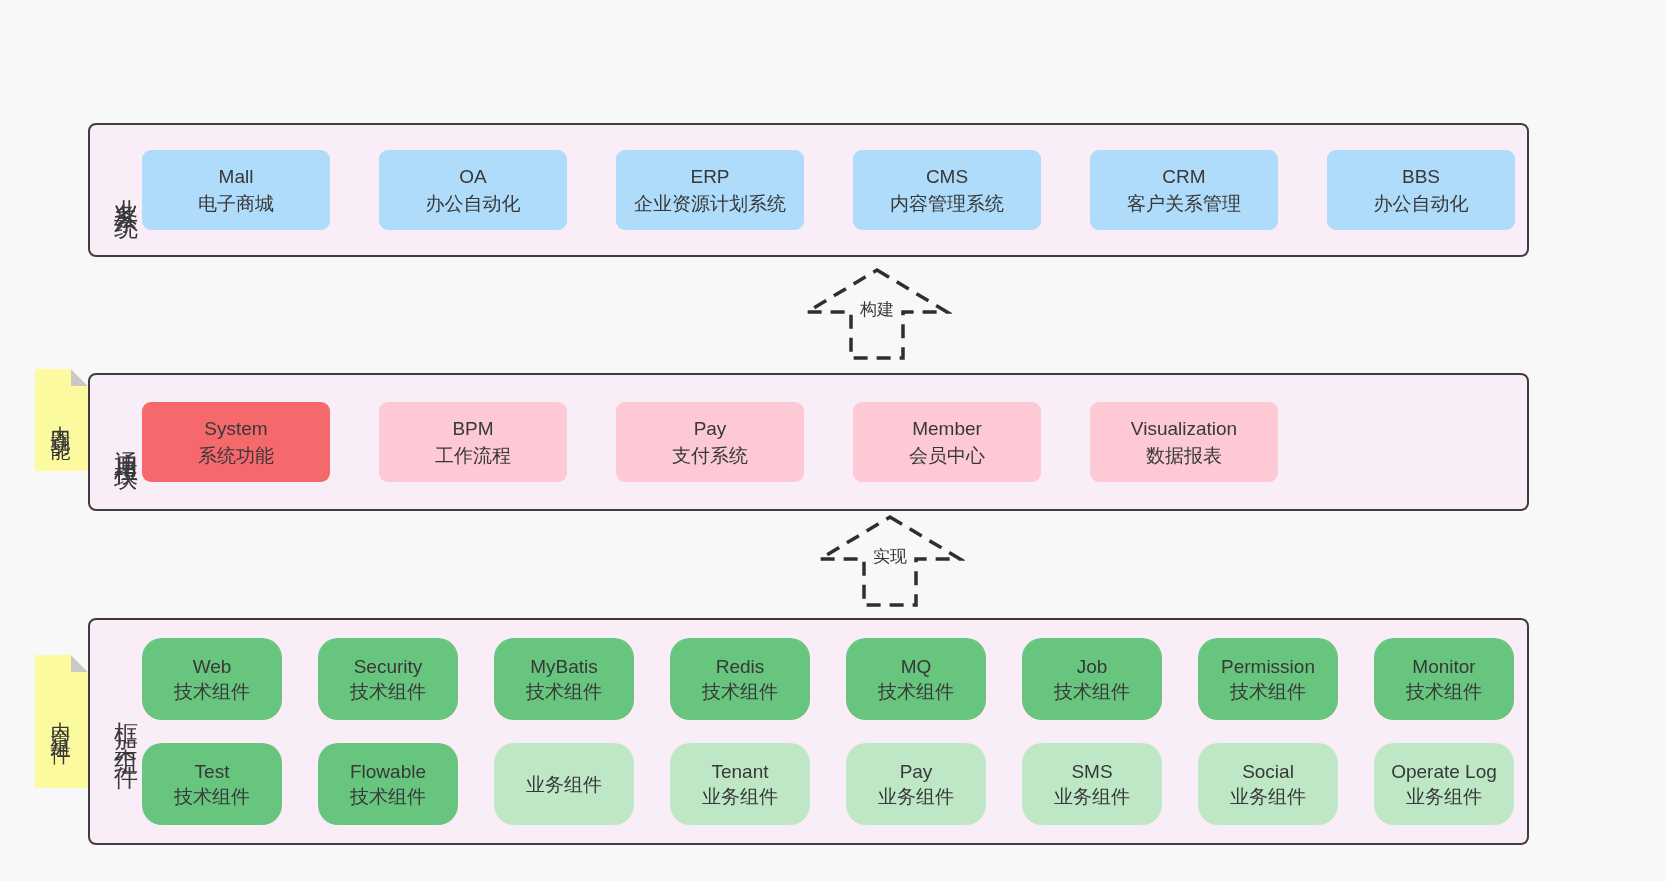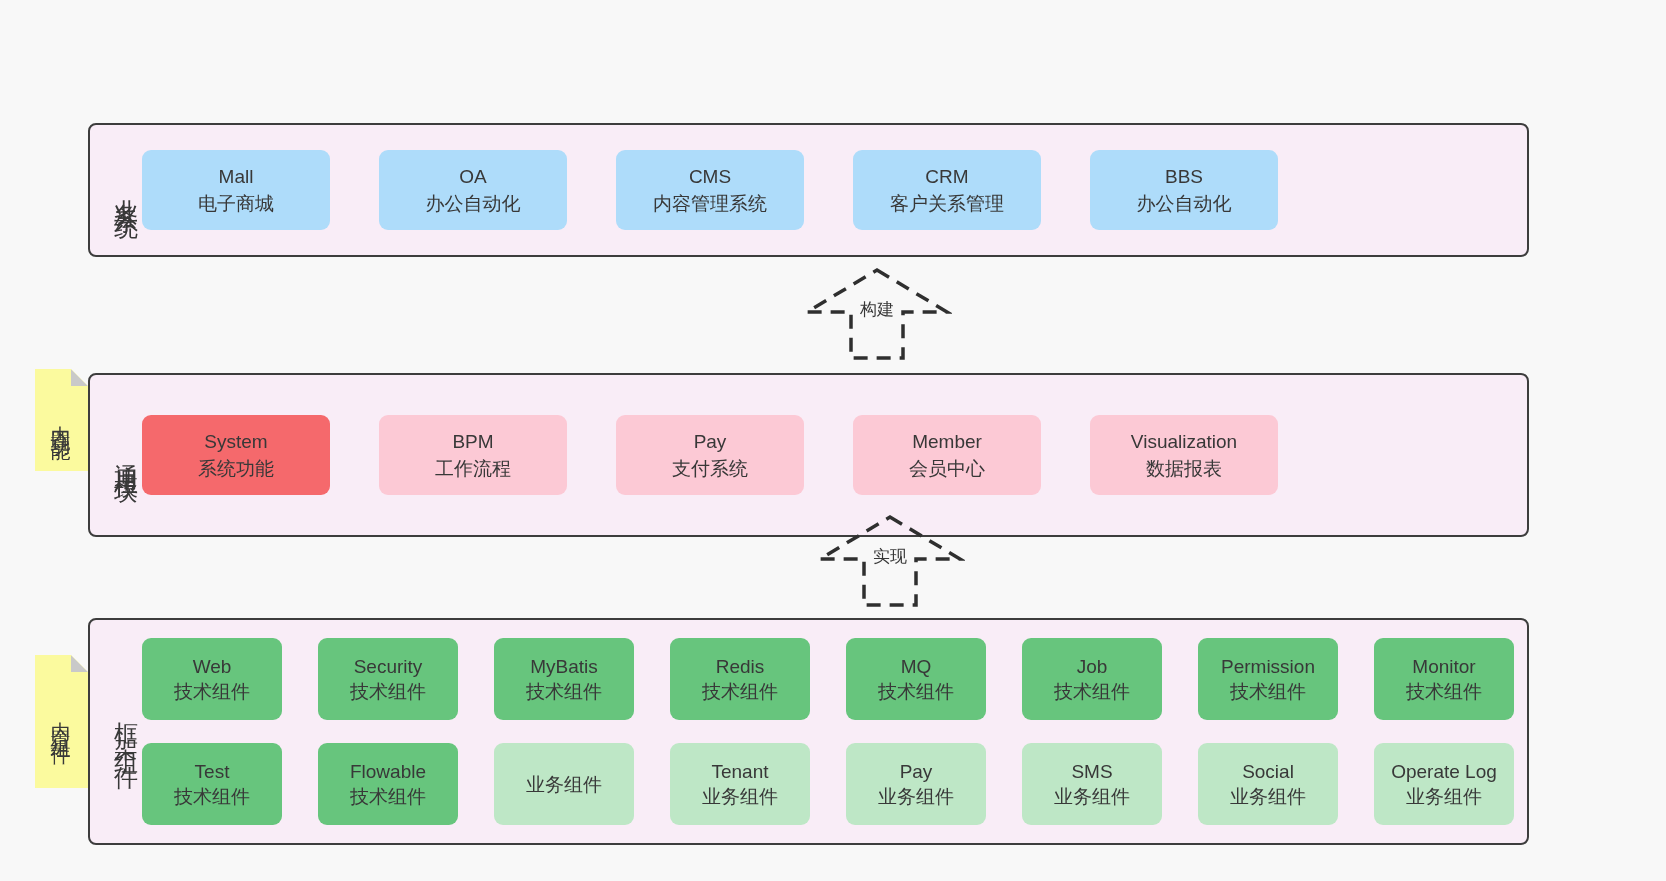--- a/index.html
+++ b/index.html
@@ -18,21 +18,21 @@
   .band{
     position:absolute;
     left:88px;width:1441px;
     background:var(--c-band_bg,#F9EDF7);
     border:2px solid var(--c-band_border,#3D3D3D);
     border-radius:8px;
     display:flex;align-items:center;
     box-sizing:border-box;
   }
   .band-business{top:123px;height:134px;}
-  .band-modules{top:373px;height:164px;}
+  .band-modules{top:373px;height:138px;}
   .band-framework{top:618px;height:227px;}
   .band-label{
     writing-mode:vertical-rl;
     text-orientation:upright;
     font-size:24px;
     color:var(--c-text,#383838);
     width:52px;
     text-align:center;
     letter-spacing:5px;
     flex:0 0 52px;
@@ -53,21 +53,21 @@
     border-radius:9px;
     display:flex;flex-direction:column;
     align-items:center;justify-content:center;
     text-align:center;
     font-size:19px;line-height:27px;
     color:var(--c-text,#383838);
     box-sizing:border-box;
     padding:2px 6px;
   }
   .cols-6 .box{width:188px;height:80px;}
-  .cols-8 .box{width:140px;height:82px;line-height:25px;}
+  .cols-8 .box{width:140px;height:82px;line-height:25px;border-radius:20px;}
   .v-blue{background:var(--c-blue,#AEDCFA);}
   .v-red{background:var(--c-red,#F5696C);}
   .v-pink{background:var(--c-pink,#FCC9D5);}
   .v-green-dark{background:var(--c-green_dark,#67C57D);}
   .v-green-light{background:var(--c-green_light,#BEE7C6);}
   
   .sticky{
     position:absolute;
     width:53px;
     background:var(--c-sticky_yellow,#FBFA9E);
@@ -119,20 +119,24 @@
         <div class="box-row cols-6">
           <div class="box v-blue">
     <span class="box-en">Mall</span>
     <span class="box-cn">电子商城</span>
   </div>
           <div class="box v-blue">
     <span class="box-en">OA</span>
     <span class="box-cn">办公自动化</span>
   </div>
           <div class="box v-blue">
+    <span class="box-en">ERP</span>
+    <span class="box-cn">企业资源计划系统</span>
+  </div>
+          <div class="box v-blue">
     <span class="box-en">CMS</span>
     <span class="box-cn">内容管理系统</span>
   </div>
           <div class="box v-blue">
     <span class="box-en">CRM</span>
     <span class="box-cn">客户关系管理</span>
   </div>
           <div class="box v-blue">
     <span class="box-en">BBS</span>
     <span class="box-cn">办公自动化</span>

